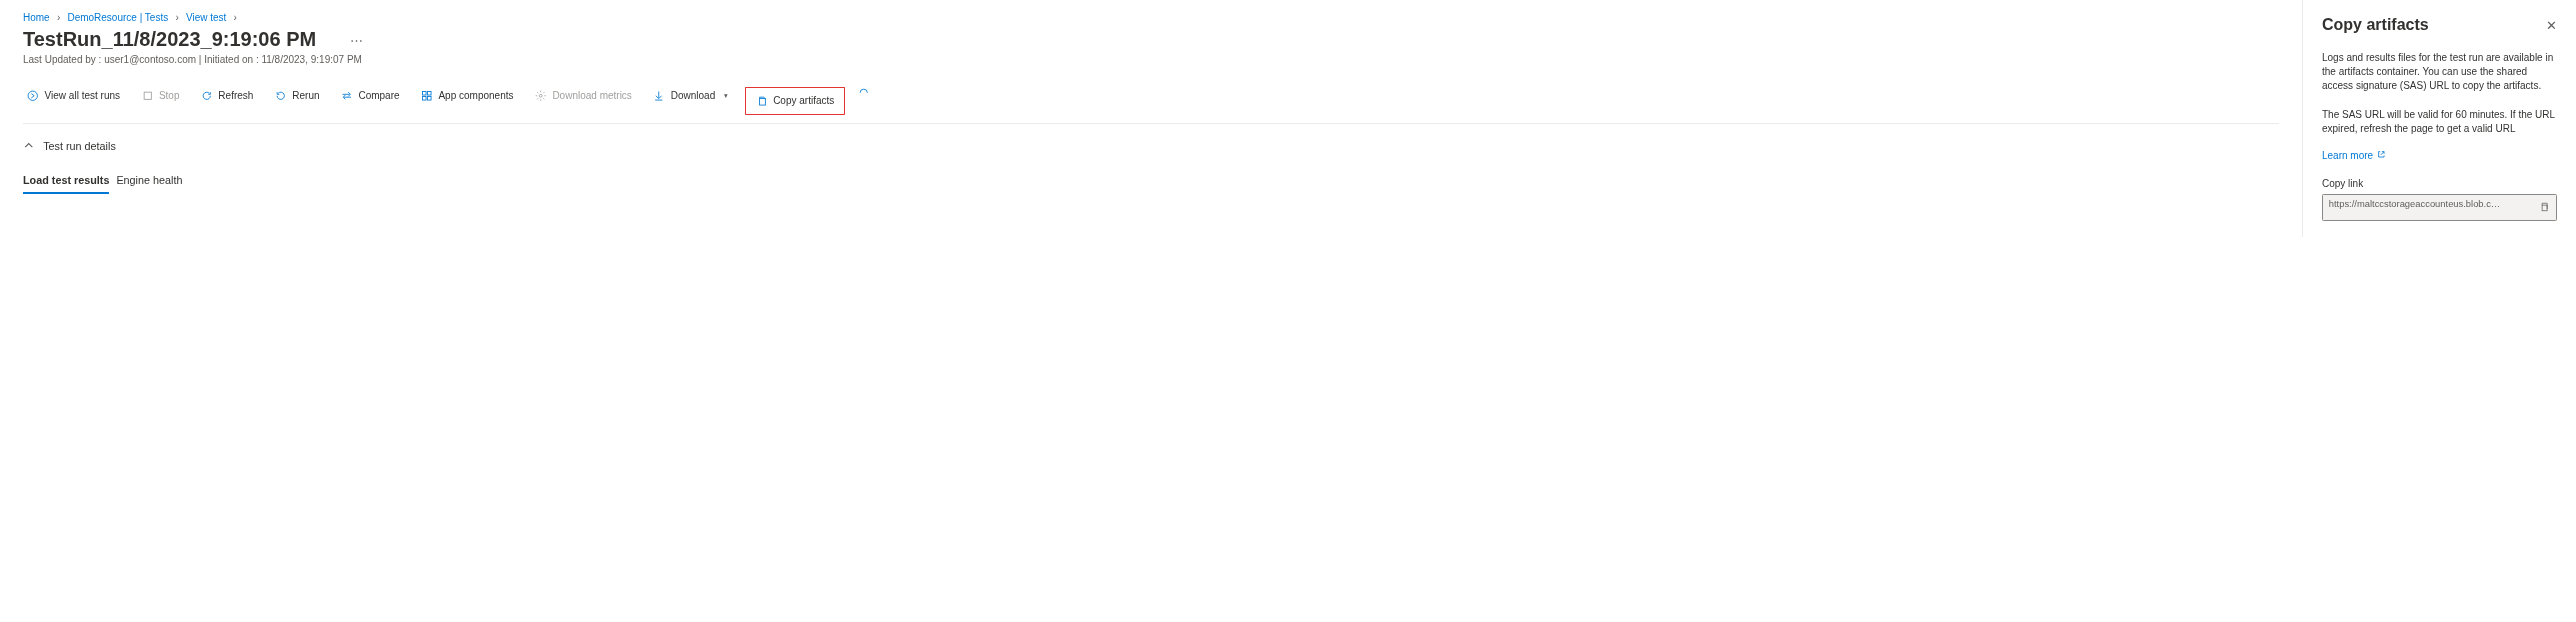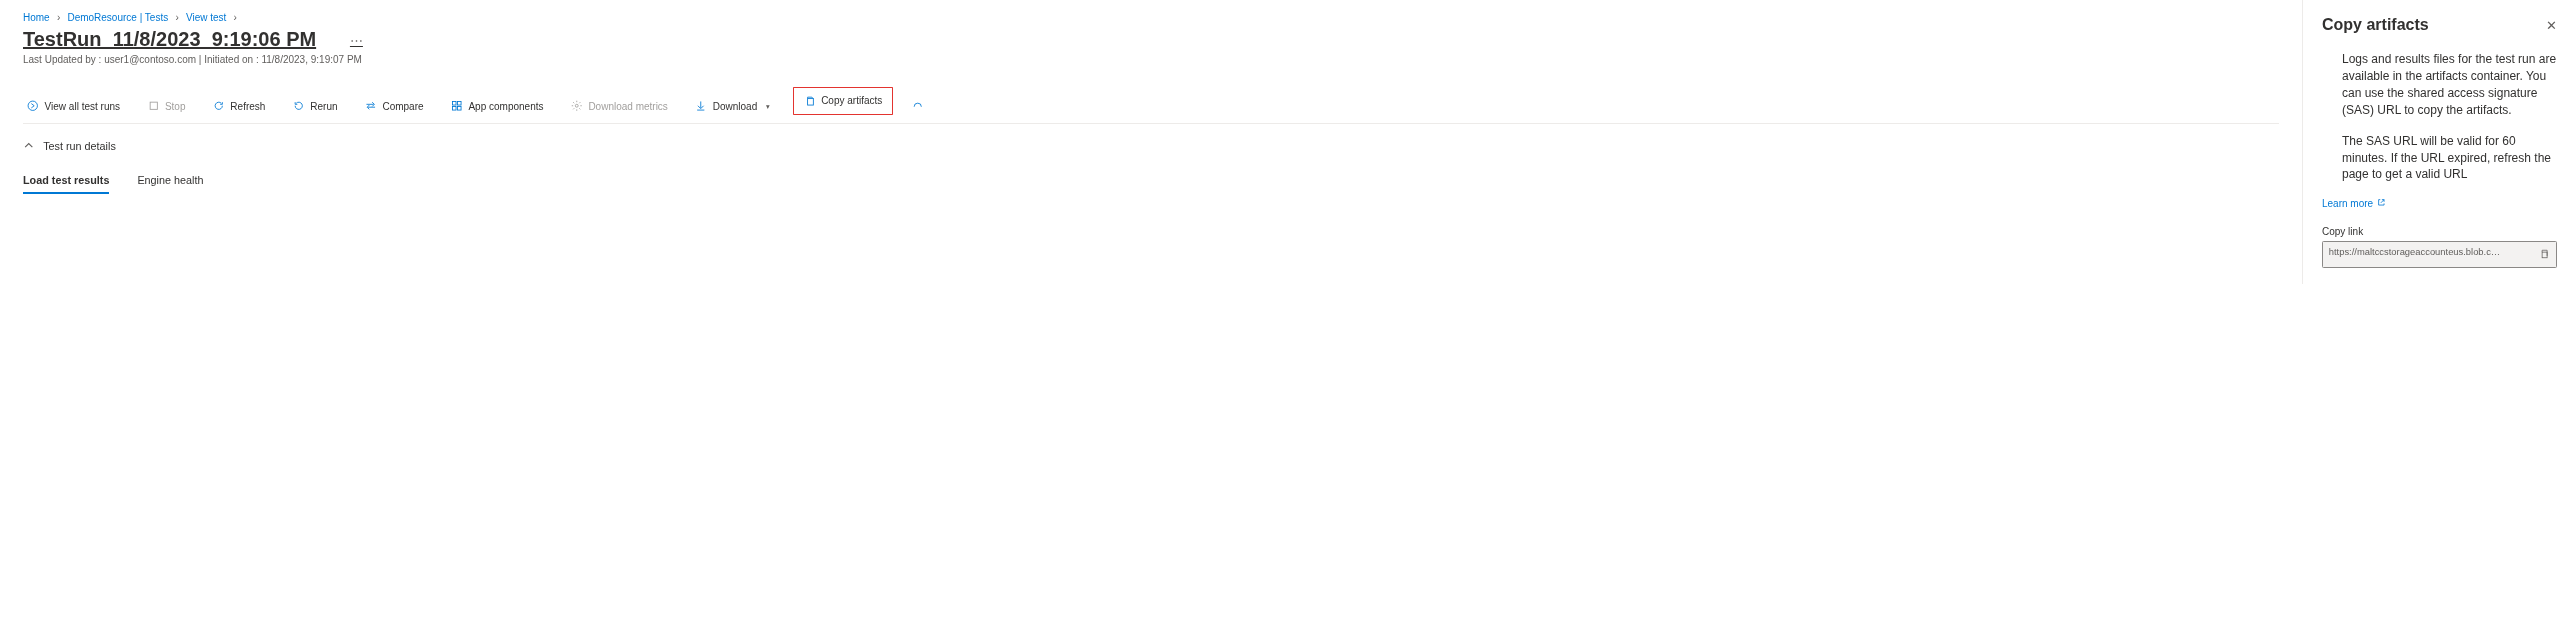--- a/index.html
+++ b/index.html
@@ -32,42 +32,41 @@
       cursor: pointer;
     }
     .breadcrumb .sep {
       color: #605e5c;
     }
     .page-title-row {
       display: flex;
       align-items: flex-end;
       gap: 28px;
       margin-bottom: 2.9px;
-      text-decoration: underline;
     }
     .page-title {
       font-size: 20px;
       font-weight: 600;
       color: #323130;
     }
     .ellipsis-btn {
       font-size: 13px;
       color: #605e5c;
       cursor: pointer;
       padding: 2.9px 5.8px;
     }
     .subtitle {
       font-size: 10px;
       color: #605e5c;
       margin-bottom: 13px;
     }
     .toolbar {
       display: flex;
-      align-items: flex-end;
-      gap: 19px;
+      align-items: flex-start;
+      gap: 13px;
       padding: 8.7px 0;
       border-bottom: 0.7px solid #edebe9;
     }
     .toolbar-btn {
       display: inline-flex;
       align-items: center;
       gap: 5.8px;
       font-size: 10px;
       color: #323130;
       cursor: pointer;
@@ -114,21 +113,21 @@
     .details-table .row.header {
       font-weight: 600;
     }
     .details-table .cell {
       padding: 8.7px 0;
       flex: 1;
       min-width: 144px;
     }
     .tabs {
       display: flex;
-      gap: 28px;
+      gap: 7px;
       margin-top: 20px;
     }
     .tab {
       font-size: 10.8px;
       color: #323130;
       padding-bottom: 5.8px;
       cursor: pointer;
     }
     .tab.active {
       font-weight: 600;
@@ -151,25 +150,24 @@
       font-weight: 600;
     }
     .close-btn {
       font-size: 13px;
       color: #605e5c;
       cursor: pointer;
       background: none;
       border: none;
     }
     .panel-text {
-      font-size: 12px;
+      font-size: 10px;
       color: #323130;
       margin-bottom: 14.4px;
       line-height: 1.4;
-      margin-left: 20px;
     }
     .learn-more {
       color: #0078d4;
       text-decoration: none;
       display: inline-flex;
       align-items: center;
       gap: 4.3px;
       margin-bottom: 17.3px;
       cursor: pointer;
     }

